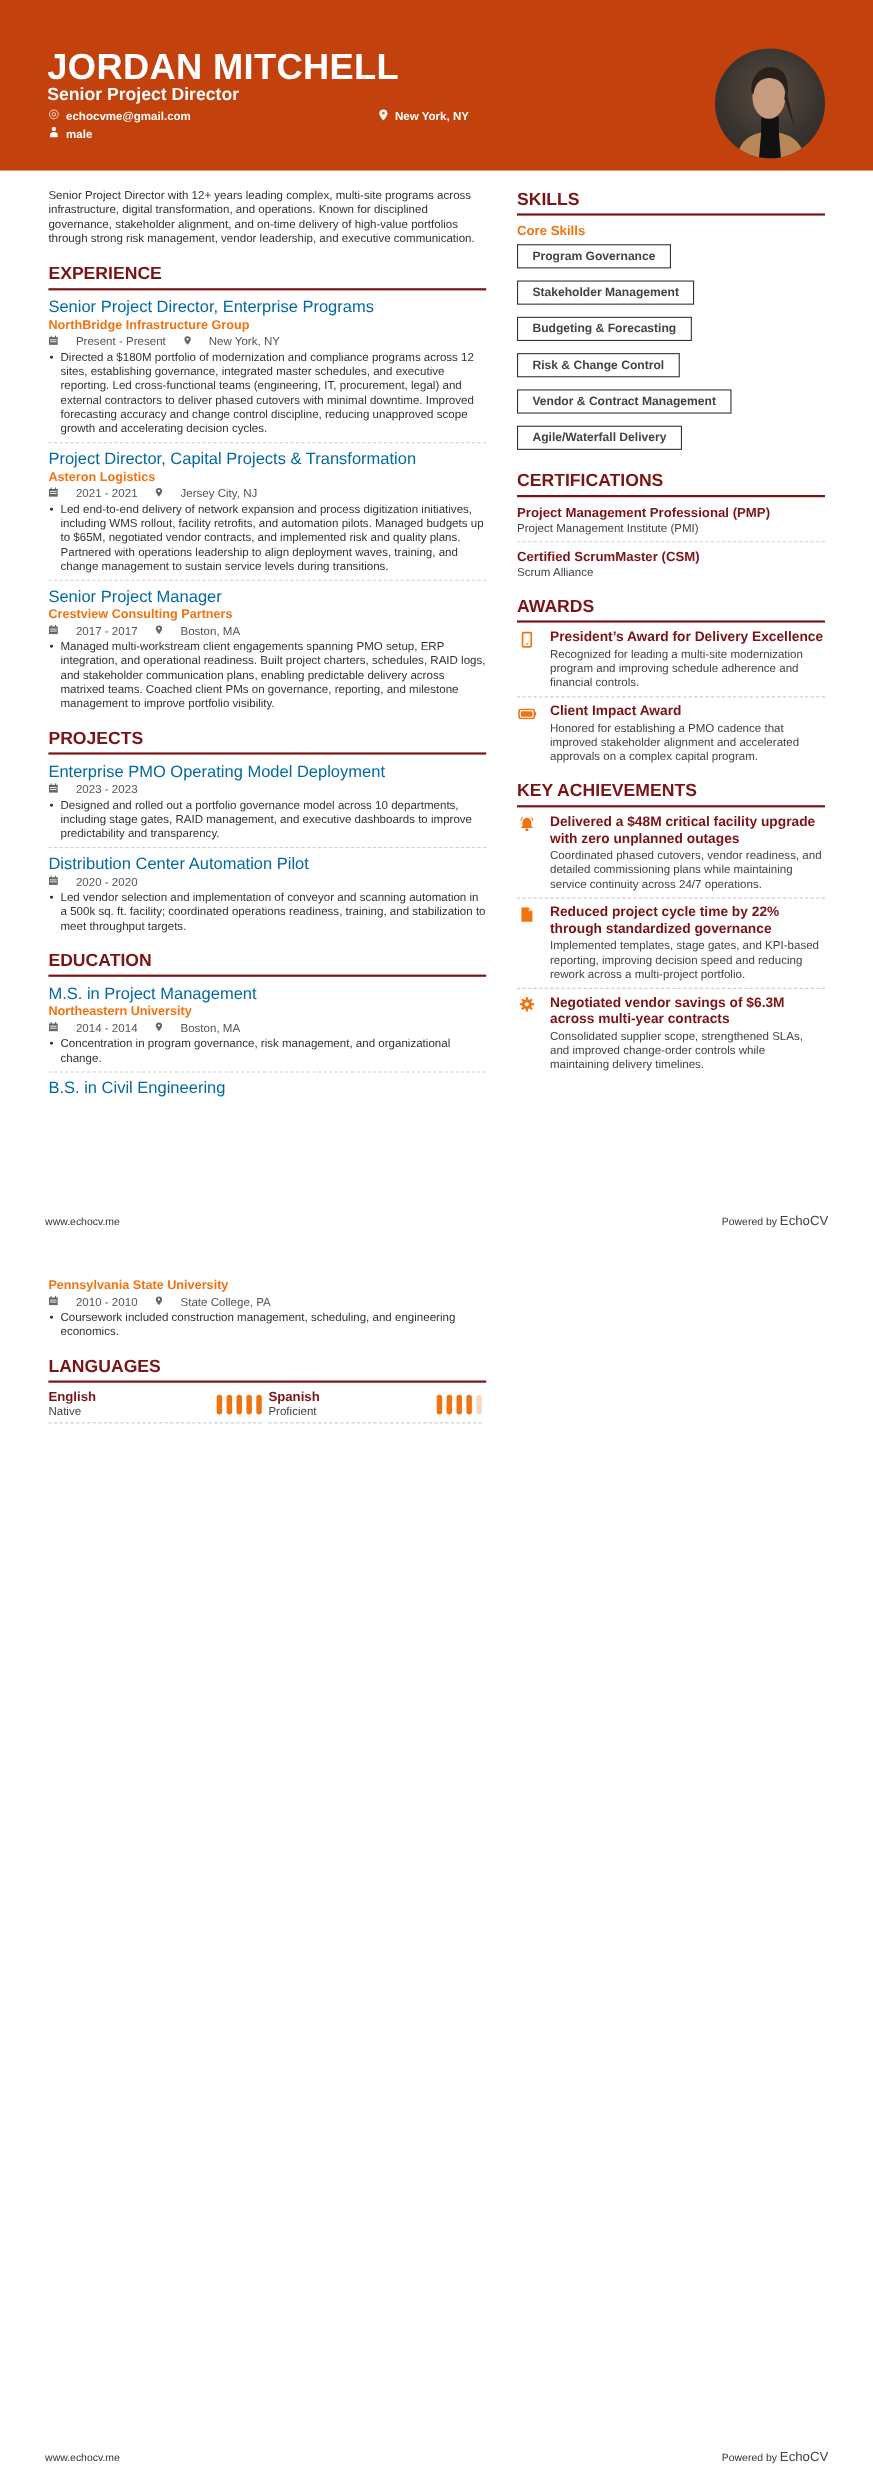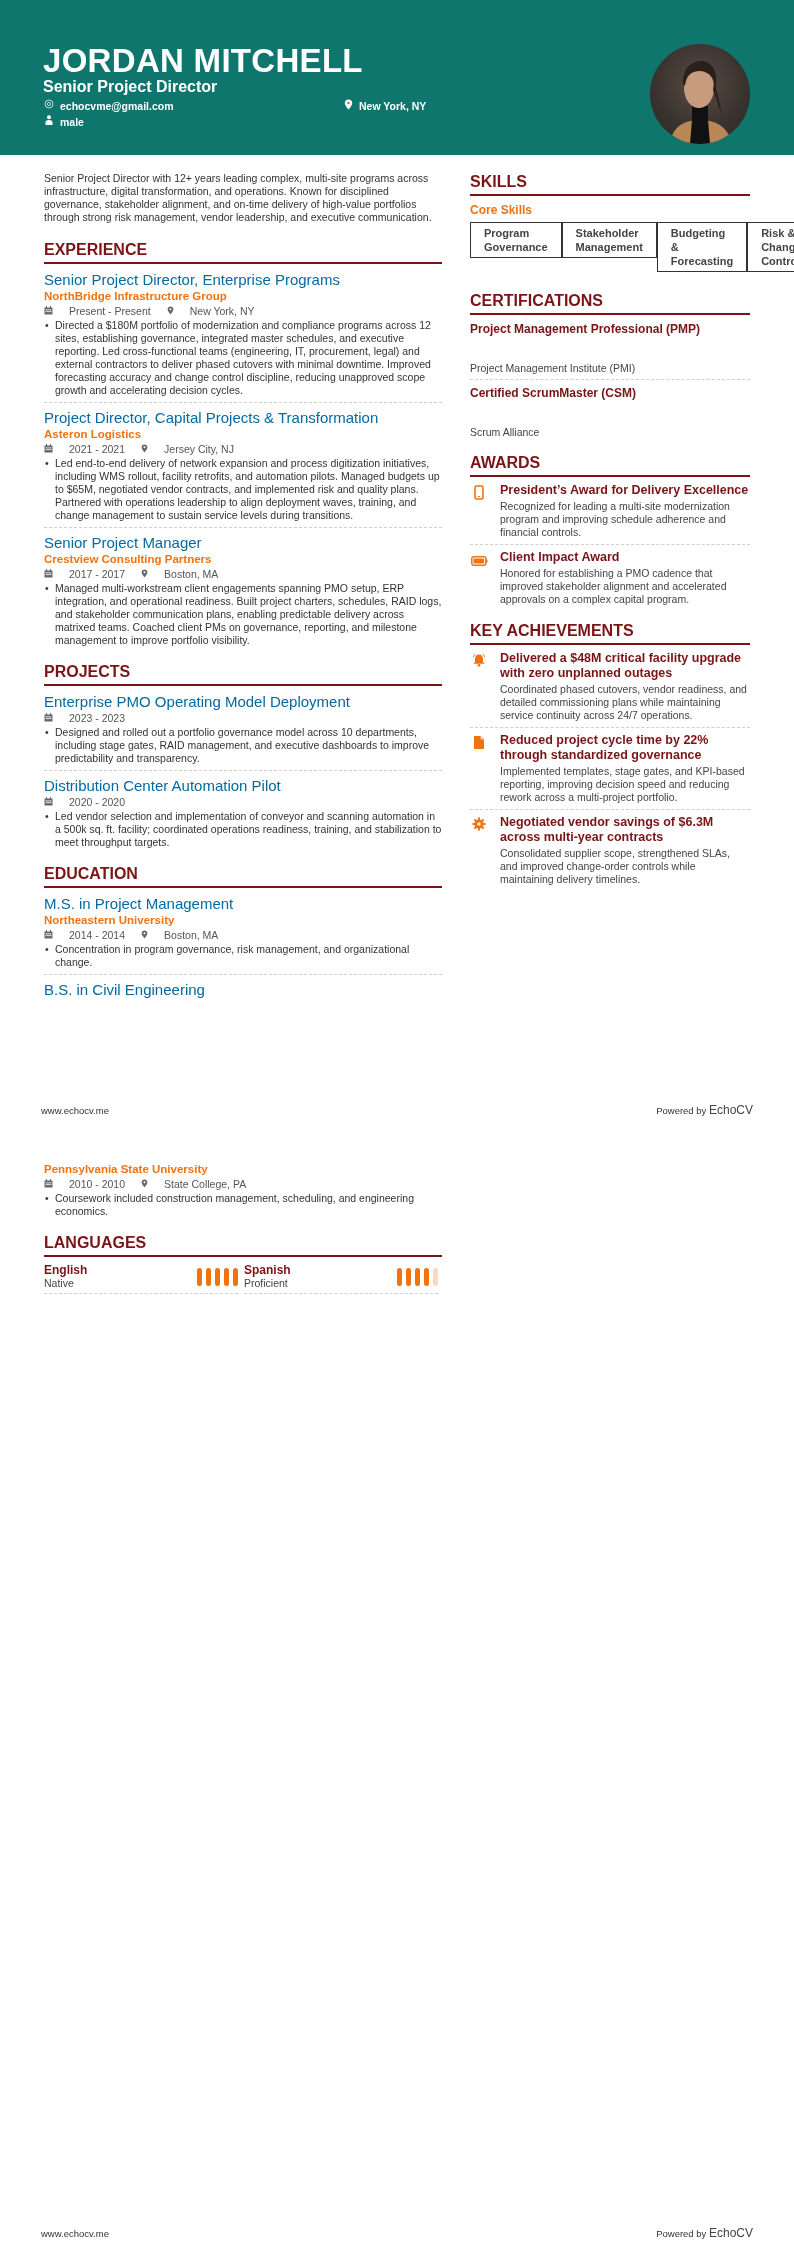--- a/index.html
+++ b/index.html
@@ -1,20 +1,20 @@
 <!DOCTYPE html>
 <html><head>
 <meta charset="utf-8">
 <style>
   * { box-sizing: border-box; margin: 0; padding: 0; }
   html, body { width: 794px; background: #ffffff; }
   body { font-family: "Liberation Sans", "DejaVu Sans", sans-serif; color: #333333; position: relative; height: 2246px; overflow: hidden; }
 
   
-  .header { position: absolute; left: 0; top: 0; width: 794px; height: 155px; background: #0f766e; }
+  .header { position: absolute; left: 0; top: 0; width: 794px; height: 155px; background: #c2410c; }
   .name { position: absolute; left: 43px; top: 42px; font-size: 33px; font-weight: 700; color: #ffffff; letter-spacing: 0.3px; line-height: 38px; }
   .role { position: absolute; left: 43px; top: 77px; font-size: 16px; font-weight: 700; color: #ffffff; line-height: 20px; }
   .contact { position: absolute; font-size: 10.5px; font-weight: 700; color: #ffffff; display: flex; gap: 6px; line-height: 14px; }
   .contact .ic { width: 10px; height: 10px; display: inline-flex; align-items: center; justify-content: center; }
   .c-email { left: 44px; top: 99px; }
   .c-loc { left: 343px; top: 99px; }
   .c-gender { left: 44px; top: 115px; }
   .avatar { position: absolute; left: 650px; top: 44px; width: 100px; height: 100px; border-radius: 50%; overflow: hidden; background: radial-gradient(circle at 50% 40%, #5a4c40 0%, #3a3430 55%, #2b2725 100%); }
 
   
@@ -30,26 +30,26 @@
   .e-title { font-size: 15px; color: #0369a1; line-height: 19px; font-weight: 400; }
   .e-org { font-size: 11.5px; color: #f07312; font-weight: 700; line-height: 15px; }
   .e-meta { font-size: 10.5px; color: #555; line-height: 13px; display: flex; gap: 16px; align-items: center; margin-top: 1px; }
   .e-meta span.m { display: inline-flex; align-items: center; gap: 16px; }
   .bullets { list-style: none; margin-top: 1px; }
   .bullets li { font-size: 10.5px; line-height: 13px; color: #333; padding-left: 11px; position: relative; }
   .bullets li::before { content: "•"; position: absolute; left: 1px; top: 0; color: #333; }
 
   .sub-head { font-size: 12px; color: #f07312; font-weight: 700; line-height: 16px; margin-bottom: 4px; }
   .skill { display: inline-block; border: 1.5px solid #333; padding: 3px 13px; font-size: 11px; font-weight: 700; color: #444; line-height: 14px; margin-bottom: 11px; }
-  .skills-wrap { display: flex; flex-direction: row; align-items: flex-start; }
+  .skills-wrap { display: flex; flex-direction: column; align-items: flex-start; }
 
   .cert { padding-bottom: 4px; border-bottom: 1px dashed #cfcfcf; margin-bottom: 5px; }
   .cert.last { border-bottom: none; }
   .cert-name { font-size: 12px; font-weight: 700; color: #7a1416; line-height: 16px; }
-  .cert-issuer { font-size: 10.5px; color: #444; line-height: 14px; margin-top: 24px; }
+  .cert-issuer { font-size: 10.5px; color: #444; line-height: 14px; }
 
   .icon-item { display: flex; gap: 12px; padding-bottom: 5px; border-bottom: 1px dashed #cfcfcf; margin-bottom: 5px; }
   .icon-item.last { border-bottom: none; }
   .icon-item .iwrap { width: 18px; flex: 0 0 18px; display: flex; justify-content: center; padding-top: 2px; }
   .ii-title { font-size: 12.5px; font-weight: 700; color: #7a1416; line-height: 15px; }
   .ii-desc { font-size: 10.5px; color: #444; line-height: 13px; margin-top: 2px; }
 
   .footer { position: absolute; left: 41px; width: 712px; display: flex; justify-content: space-between; align-items: baseline; font-size: 9.5px; color: #333; }
   .footer .brand { font-size: 12px; color: #444; }
   .f1 { top: 1103px; }

